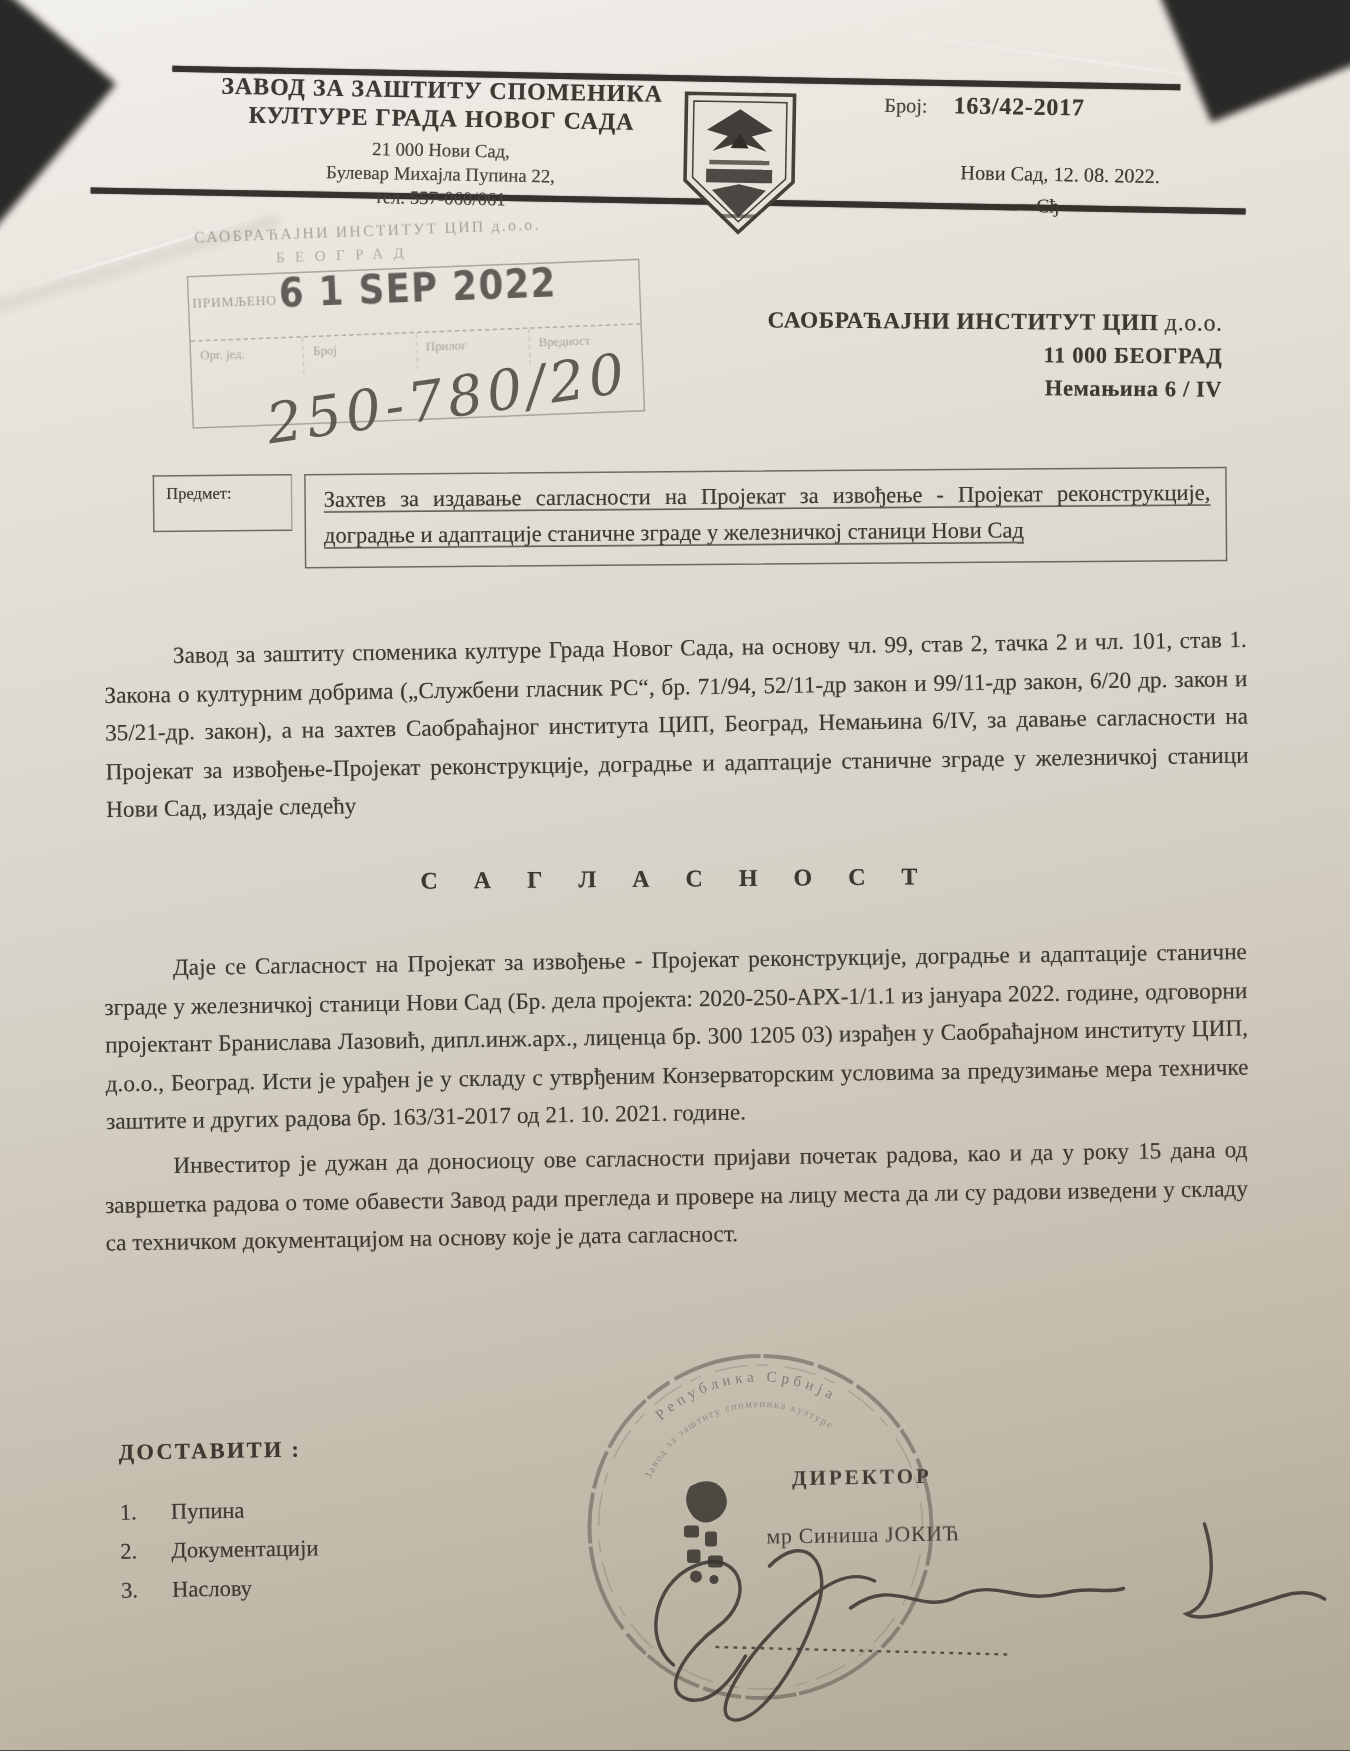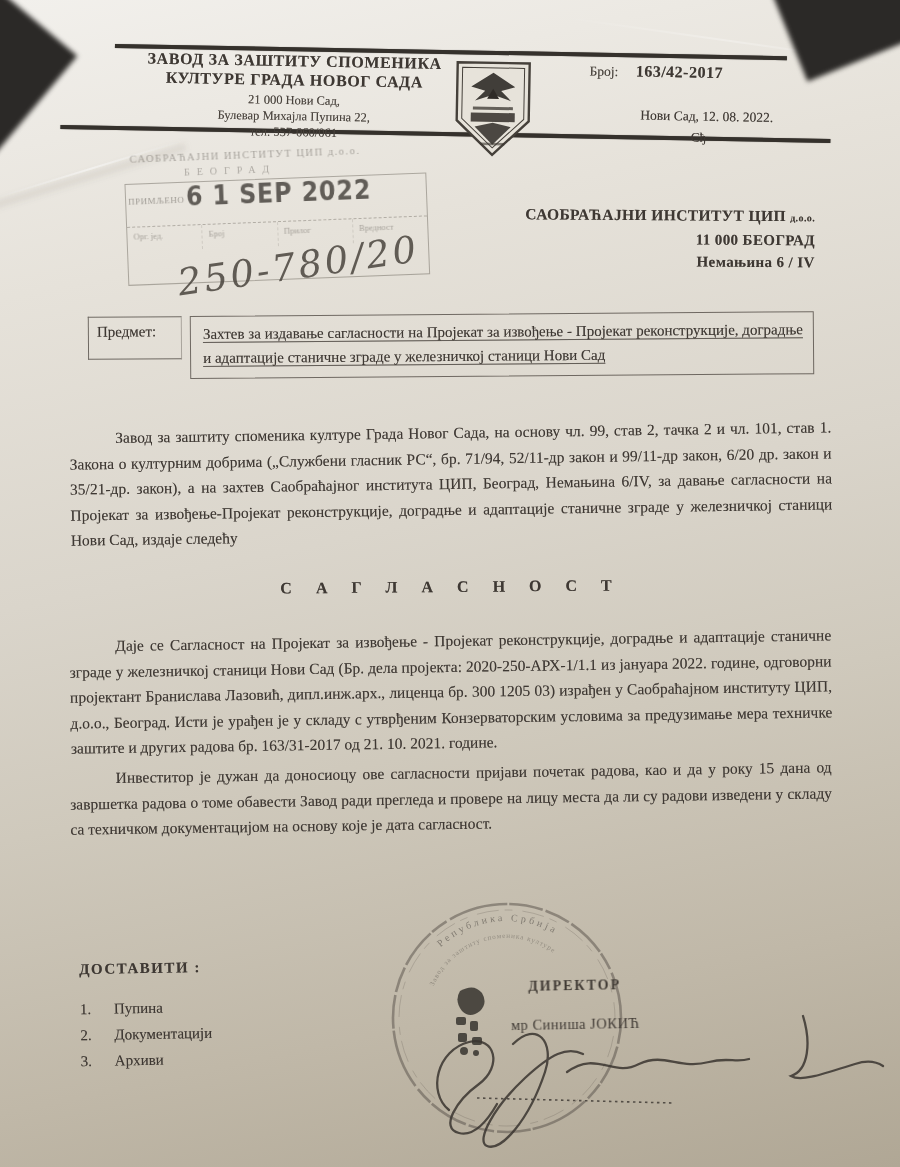--- a/index.html
+++ b/index.html
@@ -35,25 +35,25 @@
   #rs-org2{left:60px;top:17px;font-size:10px;letter-spacing:7px;opacity:.4;filter:blur(.3px);}
   #rs-box{left:0px;top:32px;width:300px;height:100px;border:1.5px solid rgba(80,74,66,.4);}
   #rs-received{left:2px;top:12px;font-size:9px;opacity:.5;letter-spacing:.5px;filter:blur(.3px);}
   #rs-date{left:60px;top:-2px;font-family:"DejaVu Sans",sans-serif;font-weight:bold;font-size:27px;letter-spacing:1px;transform:scaleX(.88);transform-origin:left;opacity:.78;color:#3c3833;filter:blur(.2px);}
   #rs-cells{left:0px;top:42px;width:300px;height:24px;display:flex;border-top:1px dashed rgba(80,74,66,.35);}
   .rs-cell{flex:1;border-right:1px dashed rgba(80,74,66,.35);font-size:8.5px;opacity:.45;padding:4px 2px 0 6px;white-space:nowrap;overflow:hidden;filter:blur(.3px);}
   #rs-number{left:48px;top:66px;font-family:"DejaVu Serif",serif;font-style:italic;font-size:37px;color:#4e4942;opacity:.88;transform:rotate(-6deg);letter-spacing:3px;white-space:nowrap;}
   
   #recipient{left:420px;top:203px;width:395px;text-align:right;transform:rotate(.4deg);}
   #recipient .r1{font-weight:bold;font-size:15.5px;letter-spacing:.4px;line-height:23px;}
-  #recipient .r1 .small{font-size:10px;font-weight:bold;}
+  #recipient .r1 .small{font-size:16px;font-weight:normal;}
   #recipient .r2,#recipient .r3{font-weight:bold;font-size:15px;line-height:22px;letter-spacing:.4px;}
   
   #subject{left:88px;top:314px;width:730px;transform:rotate(-.45deg);display:flex;align-items:flex-start;}
-  #subject-label{border:1.5px solid rgba(62,56,50,.7);border-right-color:rgba(62,56,50,.35);padding:6px 10px 18px 8px;font-size:15px;width:74px;}
+  #subject-label{border:1.5px solid rgba(62,56,50,.7);border-right-color:rgba(62,56,50,.35);padding:6px 10px 18px 8px;font-size:11px;width:74px;margin-left:14px;}
   #subject-text{border:1.5px solid rgba(62,56,50,.7);margin-left:8px;padding:5px 10px 8px 12px;width:600px;font-size:15px;line-height:24px;text-align:justify;text-decoration:underline;text-decoration-color:rgba(55,50,44,.55);text-underline-offset:3px;}
   
   .para{left:70px;width:762px;font-size:15.5px;line-height:25.5px;text-align:justify;text-indent:46px;transform:rotate(-.85deg);}
   #para1{top:420px;}
   #heading{left:70px;top:578px;width:762px;text-align:center;font-weight:bold;font-size:16px;letter-spacing:10px;transform:rotate(-.5deg);}
   #para2{top:628px;}
   #para3{top:760px;}
   
   #distribute{left:80px;top:960px;transform:rotate(-1deg);}
   #distribute-label{font-size:15px;font-weight:bold;letter-spacing:1.5px;}
@@ -147,21 +147,21 @@
       <div class="dist-item">
         <span class="dist-num">1.</span>
         <span>Пупина</span>
       </div>
       <div class="dist-item">
         <span class="dist-num">2.</span>
         <span>Документацији</span>
       </div>
       <div class="dist-item">
         <span class="dist-num">3.</span>
-        <span>Архиви</span>
+        <span>Наслову</span>
       </div>
     </div>
   </div>
 
   <div id="round-stamp" class="abs">
     <svg width="270" height="250" viewBox="0 0 270 250">
       <defs>
         <path id="arc1" d="M 135 125 m -97 0 a 97 97 0 1 1 194 0"></path>
         <path id="arc2" d="M 135 125 m -80 0 a 80 80 0 1 1 160 0"></path>
       </defs>

